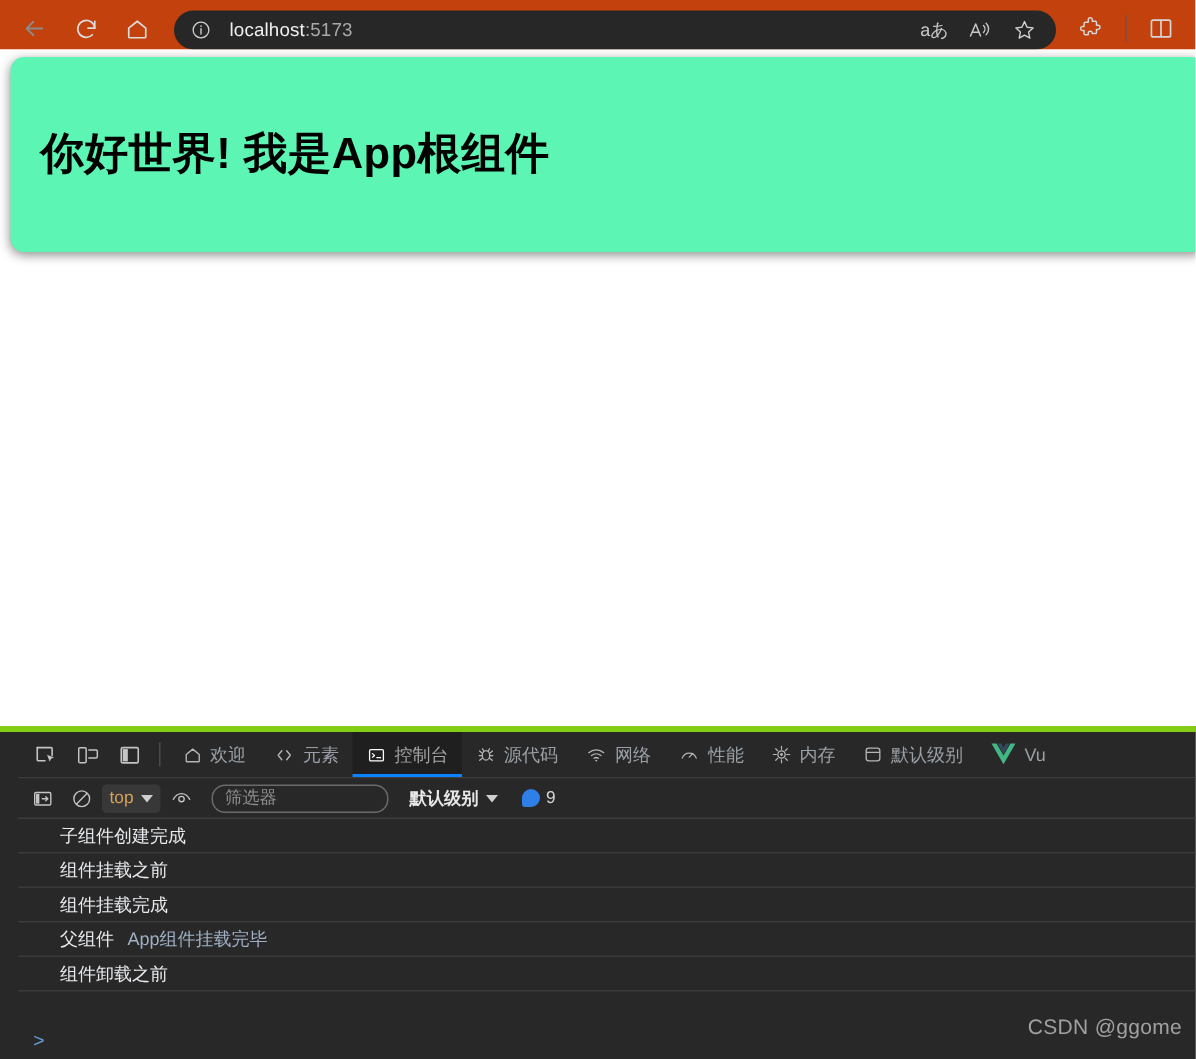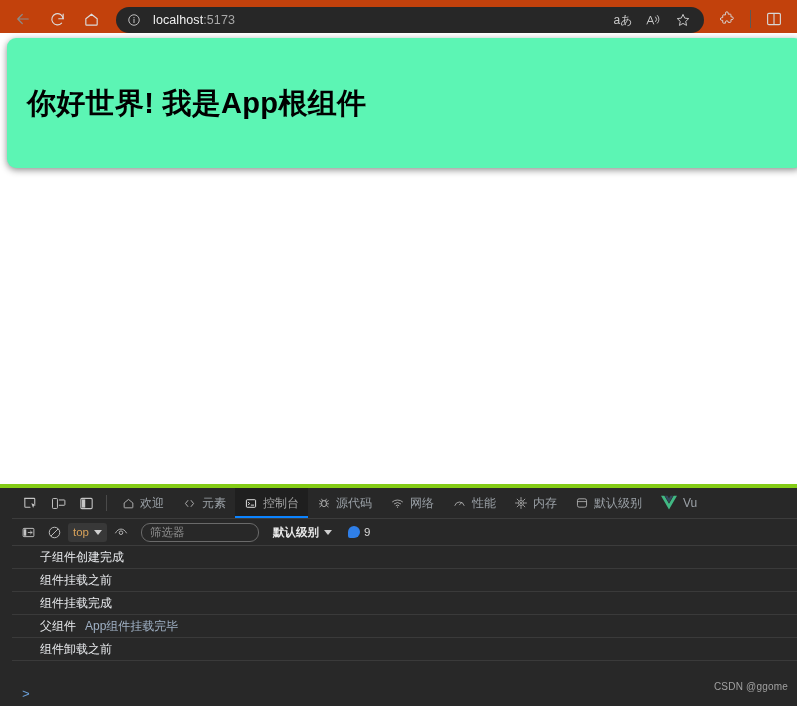--- a/index.html
+++ b/index.html
@@ -251,21 +251,21 @@
   }
   .prompt-caret {
     color: #6b9fd8;
     font-size: 13px;
     font-family: "Liberation Mono", monospace;
   }
   .watermark {
     position: absolute;
     right: 9px;
     bottom: 14px;
-    font-size: 10px;
+    font-size: 14px;
     color: #a0a0a0;
     letter-spacing: 0.2px;
   }
 </style>
 </head>
 <body>
 
 <div class="browser-chrome">
 
   <div class="nav-btn">

